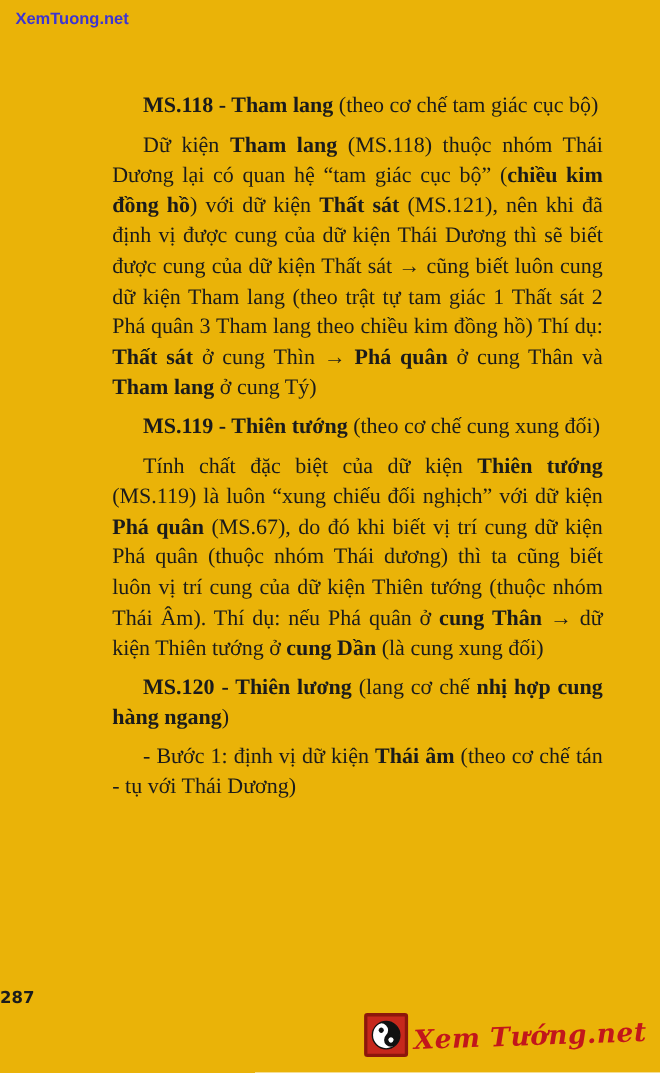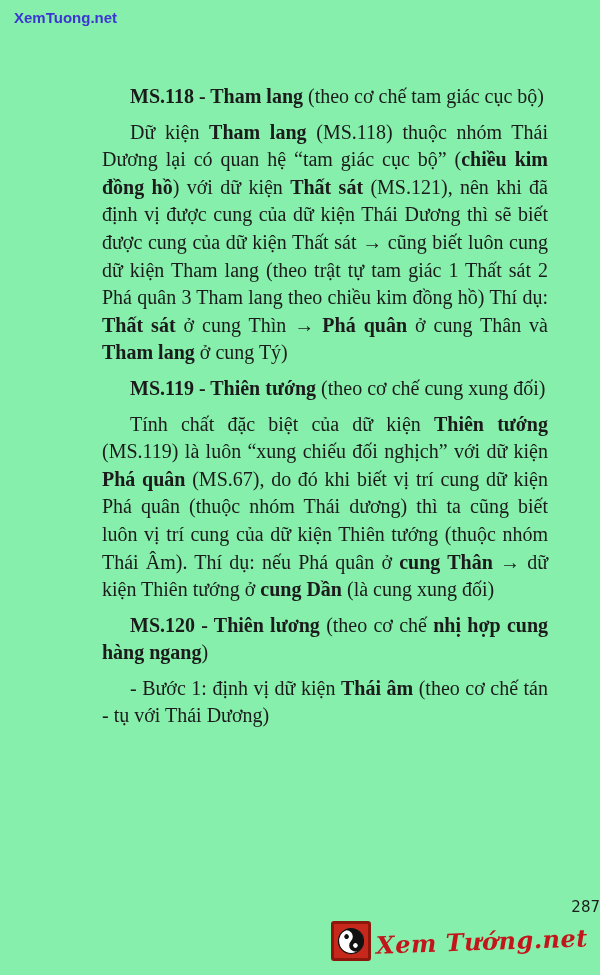--- a/index.html
+++ b/index.html
@@ -1,20 +1,20 @@
 <!DOCTYPE html>
 <html><head>
 <meta charset="utf-8">
 <style>
   html, body { margin: 0; padding: 0; background: #ffffff; }
   .page {
     position: relative;
     width: 600px;
     height: 975px;
-    background: #86efac;
+    background: #eab308;
     font-family: "Liberation Serif", "DejaVu Serif", serif;
     overflow: hidden;
   }
   .watermark {
     position: absolute;
     top: 9px;
     left: 14px;
     font-family: "Liberation Sans", sans-serif;
     font-weight: 700;
     font-size: 15px;
@@ -35,23 +35,23 @@
     line-height: 27.6px;
     text-align: justify;
     text-indent: 28px;
   }
   .content p b { font-weight: 700; }
   .page-number {
     position: absolute;
     top: 898px;
     left: 0;
     width: 100%;
-    text-align: right;
+    text-align: left;
     font-family: "DejaVu Sans", "Liberation Sans", sans-serif;
-    font-weight: 400;
+    font-weight: 700;
     font-size: 15px;
     color: #1c1c1c;
   }
   .logo {
     position: absolute;
     right: 12px;
     top: 921px;
     display: flex;
     align-items: center;
     gap: 5px;
@@ -84,21 +84,21 @@
 
 <div class="page">
 
   <div class="watermark">XemTuong.net</div>
 
   <div class="content">
       <p><b>MS.118 - Tham lang</b><span> (theo cơ chế tam giác cục bộ)</span></p>
       <p><span>Dữ kiện </span><b>Tham lang</b><span> (MS.118) thuộc nhóm Thái Dương lại có quan hệ “tam giác cục bộ” (</span><b>chiều kim đồng hồ</b><span>) với dữ kiện </span><b>Thất sát</b><span> (MS.121), nên khi đã định vị được cung của dữ kiện Thái Dương thì sẽ biết được cung của dữ kiện Thất sát → cũng biết luôn cung dữ kiện Tham lang (theo trật tự tam giác 1 Thất sát 2 Phá quân 3 Tham lang theo chiều kim đồng hồ) Thí dụ: </span><b>Thất sát</b><span> ở cung Thìn → </span><b>Phá quân</b><span> ở cung Thân và </span><b>Tham lang</b><span> ở cung Tý)</span></p>
       <p><b>MS.119 - Thiên tướng</b><span> (theo cơ chế cung xung đối)</span></p>
       <p><span>Tính chất đặc biệt của dữ kiện </span><b>Thiên tướng</b><span> (MS.119) là luôn “xung chiếu đối nghịch” với dữ kiện </span><b>Phá quân</b><span> (MS.67), do đó khi biết vị trí cung dữ kiện Phá quân (thuộc nhóm Thái dương) thì ta cũng biết luôn vị trí cung của dữ kiện Thiên tướng (thuộc nhóm Thái Âm). Thí dụ: nếu Phá quân ở </span><b>cung Thân</b><span> → dữ kiện Thiên tướng ở </span><b>cung Dần</b><span> (là cung xung đối)</span></p>
-      <p><b>MS.120 - Thiên lương</b><span> (theo cơ chế </span><b>nhị hợp cung hàng ngang</b><span>)</span></p>
+      <p><b>MS.120 - Thiên lương</b><span> (lang cơ chế </span><b>nhị hợp cung hàng ngang</b><span>)</span></p>
       <p><span>-  Bước 1: định vị dữ kiện </span><b>Thái âm</b><span> (theo cơ chế tán - tụ với Thái Dương)</span></p>
     </div>
 
   <div class="page-number">287</div>
 
   <div class="logo">
     <span class="logo-square">
       <svg width="30" height="30" viewBox="0 0 24 24">
         <g transform="rotate(-45 12 12)">
           <circle cx="12" cy="12" r="10" fill="#ffffff" stroke="#111111" stroke-width="1"></circle>

